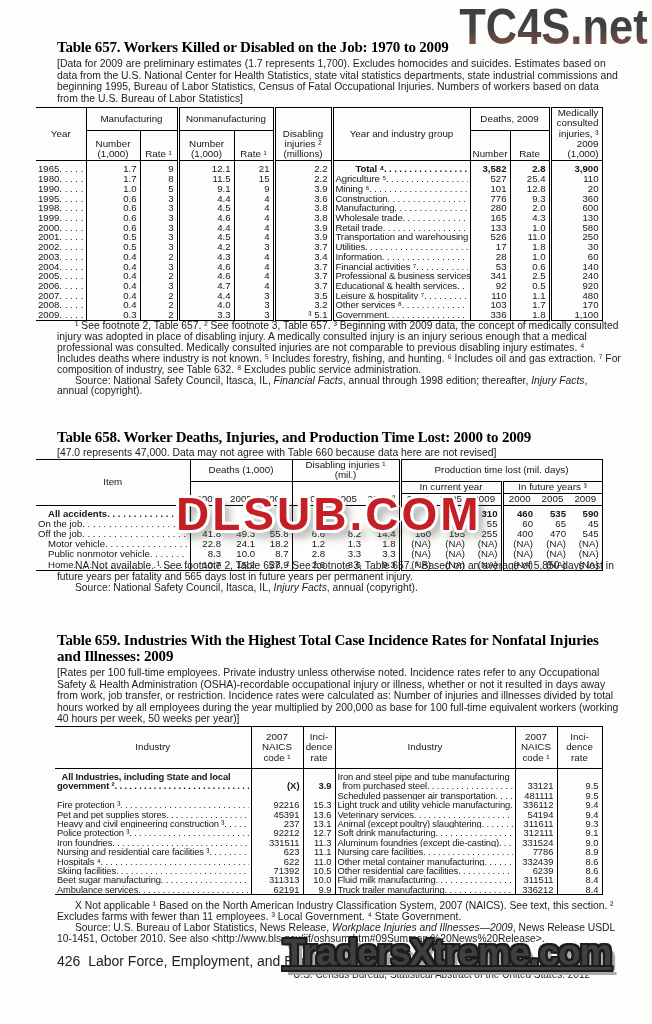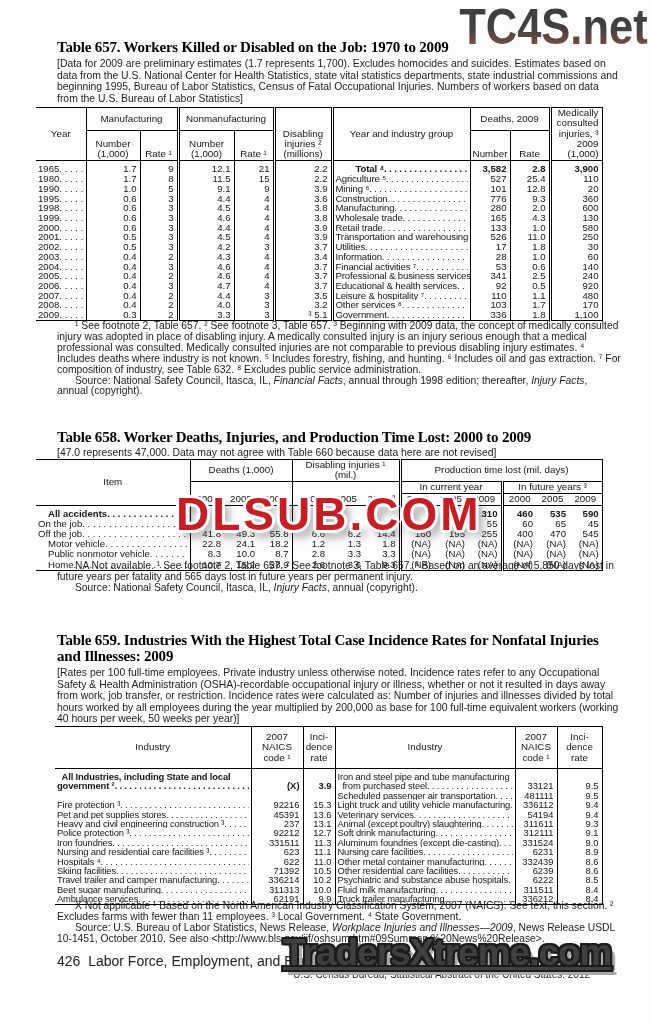--- a/index.html
+++ b/index.html
@@ -651,21 +651,21 @@
         </tr>
         <tr>
           <td class="c-ind lead">
             <div class="ln"><span class="lt">Nursing and residential care facilities ³</span><span class="dots"></span></div>
           </td>
           <td class="num vl">623</td>
           <td class="num vl">11.1</td>
           <td class="c-ind lead vl">
             <div class="ln"><span class="lt">Nursing care facilities</span><span class="dots"></span></div>
           </td>
-          <td class="num vl">6231</td>
+          <td class="num vl">7786</td>
           <td class="num vl">8.9</td>
         </tr>
         <tr>
           <td class="c-ind lead">
             <div class="ln"><span class="lt">Hospitals ⁴</span><span class="dots"></span></div>
           </td>
           <td class="num vl">622</td>
           <td class="num vl">11.0</td>
           <td class="c-ind lead vl">
             <div class="ln"><span class="lt">Other metal container manufacturing</span><span class="dots"></span></div>
@@ -677,32 +677,20 @@
           <td class="c-ind lead">
             <div class="ln"><span class="lt">Skiing facilities</span><span class="dots"></span></div>
           </td>
           <td class="num vl">71392</td>
           <td class="num vl">10.5</td>
           <td class="c-ind lead vl">
             <div class="ln"><span class="lt">Other residential care facilities</span><span class="dots"></span></div>
           </td>
           <td class="num vl">6239</td>
           <td class="num vl">8.6</td>
-        </tr>
-        <tr>
-          <td class="c-ind lead">
-            <div class="ln"><span class="lt">Travel trailer and camper manufacturing</span><span class="dots"></span></div>
-          </td>
-          <td class="num vl">336214</td>
-          <td class="num vl">10.2</td>
-          <td class="c-ind lead vl">
-            <div class="ln"><span class="lt">Psychiatric and substance abuse hospitals</span><span class="dots"></span></div>
-          </td>
-          <td class="num vl">6222</td>
-          <td class="num vl">8.5</td>
         </tr>
         <tr>
           <td class="c-ind lead">
             <div class="ln"><span class="lt">Beet sugar manufacturing</span><span class="dots"></span></div>
           </td>
           <td class="num vl">311313</td>
           <td class="num vl">10.0</td>
           <td class="c-ind lead vl">
             <div class="ln"><span class="lt">Fluid milk manufacturing</span><span class="dots"></span></div>
           </td>

